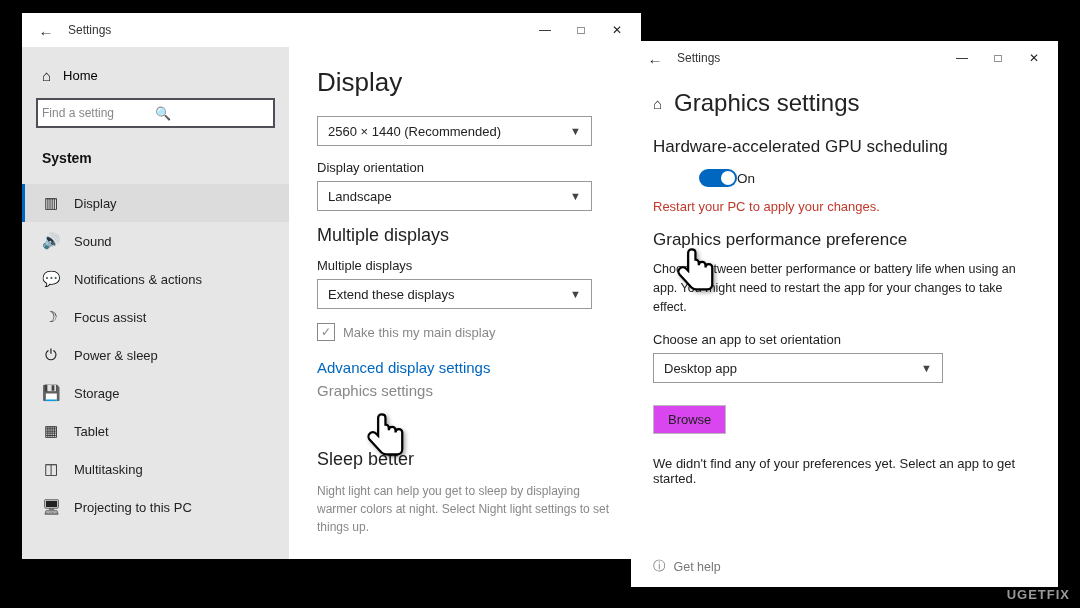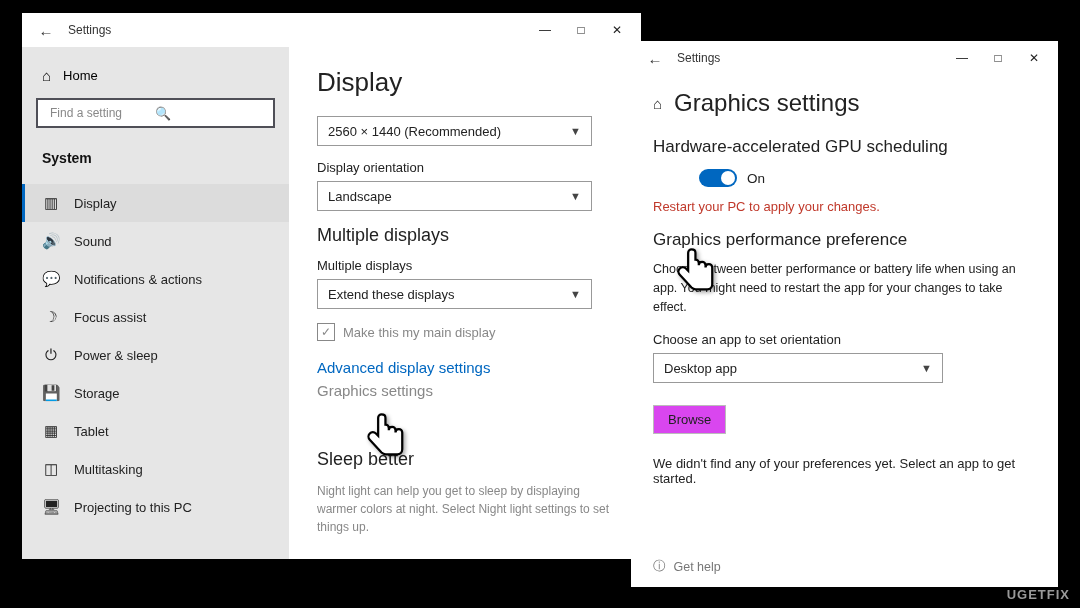--- a/index.html
+++ b/index.html
@@ -8,21 +8,21 @@
   .win1 { left: 22px; top: 13px; width: 619px; height: 546px; }
   .win2 { left: 631px; top: 41px; width: 427px; height: 546px; }
   .titlebar { height: 34px; display: flex; align-items: center; padding: 0 6px; }
   .back-arrow { width: 36px; text-align: center; font-size: 15px; color: #333; cursor: pointer; }
   .app-title { font-size: 12px; color: #333; flex: 1; padding-left: 4px; }
   .win-controls { display: flex; gap: 0; margin-left: auto; }
   .win-btn { width: 36px; height: 34px; display: flex; align-items: center; justify-content: center; font-size: 12px; color: #222; cursor:pointer; }
   .layout { display: flex; height: calc(100% - 34px); }
   .sidebar { width: 267px; background: #e6e6e6; padding-top: 14px; }
   .home-row { display: flex; align-items: center; gap: 12px; padding: 6px 20px 14px 20px; font-size: 13px; }
-  .search-box { margin: 0 14px 16px 14px; border: 2px solid #4f4f57; height: 30px; display:flex; align-items:center; padding:0 12px; color:#888; font-size:12px; background:#fff; }
+  .search-box { margin: 0 14px 16px 14px; border: 2px solid #4f4f57; height: 30px; display:flex; align-items:center; padding:0 4px; color:#888; font-size:12px; background:#fff; }
   .search-box span { flex:1; }
   .search-icon { color:#888; font-size:13px; }
   .system-header { padding: 6px 20px 18px 20px; font-size: 14px; font-weight: 600; color: #111; }
   .nav-item { display: flex; align-items: center; gap: 14px; padding: 10px 20px; font-size: 13px; color: #222; cursor: pointer; }
   .nav-item.active { border-left: 3px solid #0067c0; background: #dcdcdc; padding-left: 17px;}
   .nav-icon { width: 18px; text-align:center; font-size: 15px; }
   .main { flex: 1; padding: 20px 28px 0 28px; color: #222; overflow:hidden;}
   .main h1 { font-size: 26px; font-weight: 400; margin-bottom: 18px; }
   .dropdown { width: 275px; height: 30px; border: 1px solid #999; display: flex; align-items: center; padding: 0 10px; font-size: 13px; color: #222; justify-content: space-between; margin-bottom: 14px; cursor:pointer; }
   .chev { font-size: 11px; color:#444;}
@@ -33,21 +33,21 @@
   .link { color:#0067c0; font-size:15px; margin: 6px 0; display:block; cursor:pointer;}
   .link.grey { color:#888; }
   .sleep-desc { color:#888; font-size:12px; line-height:1.5; margin-top:4px; }
 
   
   .win2 .content { padding: 14px 22px 0 22px; color:#222; }
   .w2-title-row { display:flex; align-items:center; gap:12px; margin-bottom:20px; }
   .w2-title { font-size: 24px; font-weight: 400; }
   .h3 { font-size: 17px; font-weight: 400; margin: 16px 0 10px 0;}
   .desc { font-size: 12.5px; color:#222; line-height:1.5; }
-  .toggle-row { display:flex; align-items:center; gap:10px; margin: 12px 0; font-size:13.5px;padding-left:46px;}
+  .toggle-row { display:flex; align-items:center; gap:0; margin: 12px 0; font-size:13.5px;padding-left:46px;}
   .toggle { width: 38px; height: 18px; border-radius: 9px; background:#0067c0; position:relative;}
   .toggle-knob { position:absolute; right:2px; top:2px; width:14px;height:14px; background:#fff; border-radius:50%;}
   .restart-msg { color:#c0392b; font-size:13px; margin-bottom:16px; }
   .browse-btn { padding: 6px 14px; border:1px solid #bbb; background:#d946ef; font-size:13px; cursor:pointer; margin-top:8px; display:inline-block;}
   .no-prefs { font-size:13px; margin-top:22px; }
   .gethelp { display:flex; align-items:center; gap:8px; color:#777; font-size:12.5px; position:absolute; bottom:12px; left:22px;}
 
   
   .hand { position:absolute; width:46px; height:56px; pointer-events:none; }
   .hand svg { width:100%; height:100%; filter: drop-shadow(2px 2px 2px rgba(0,0,0,0.35)); }

